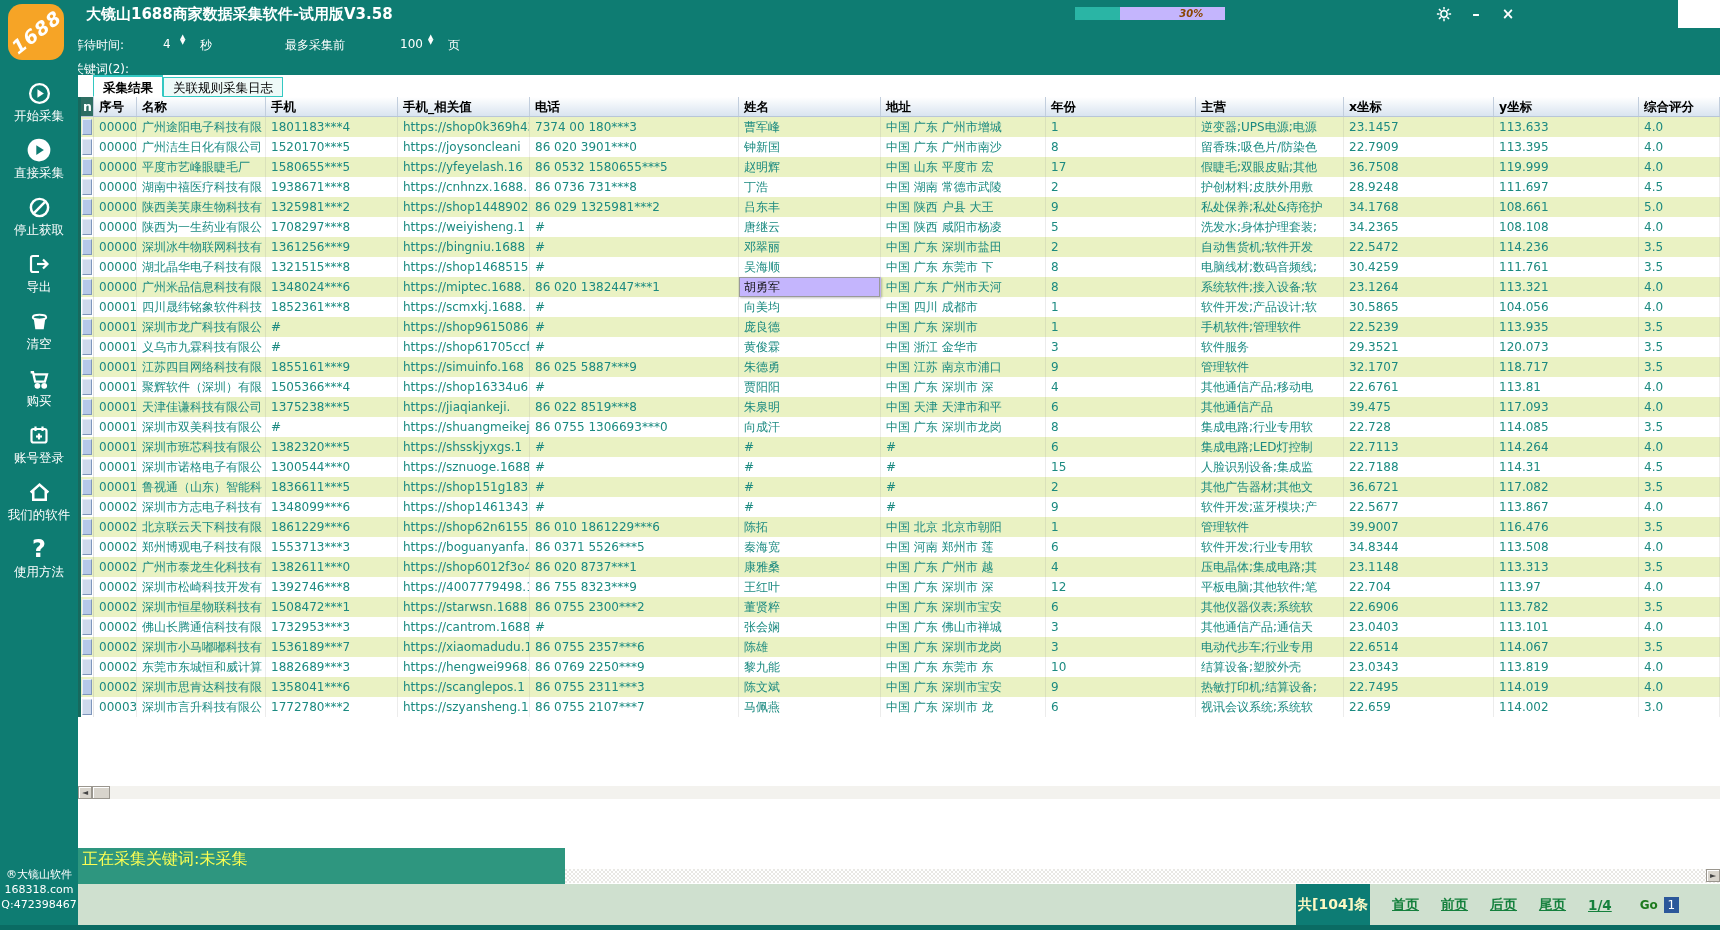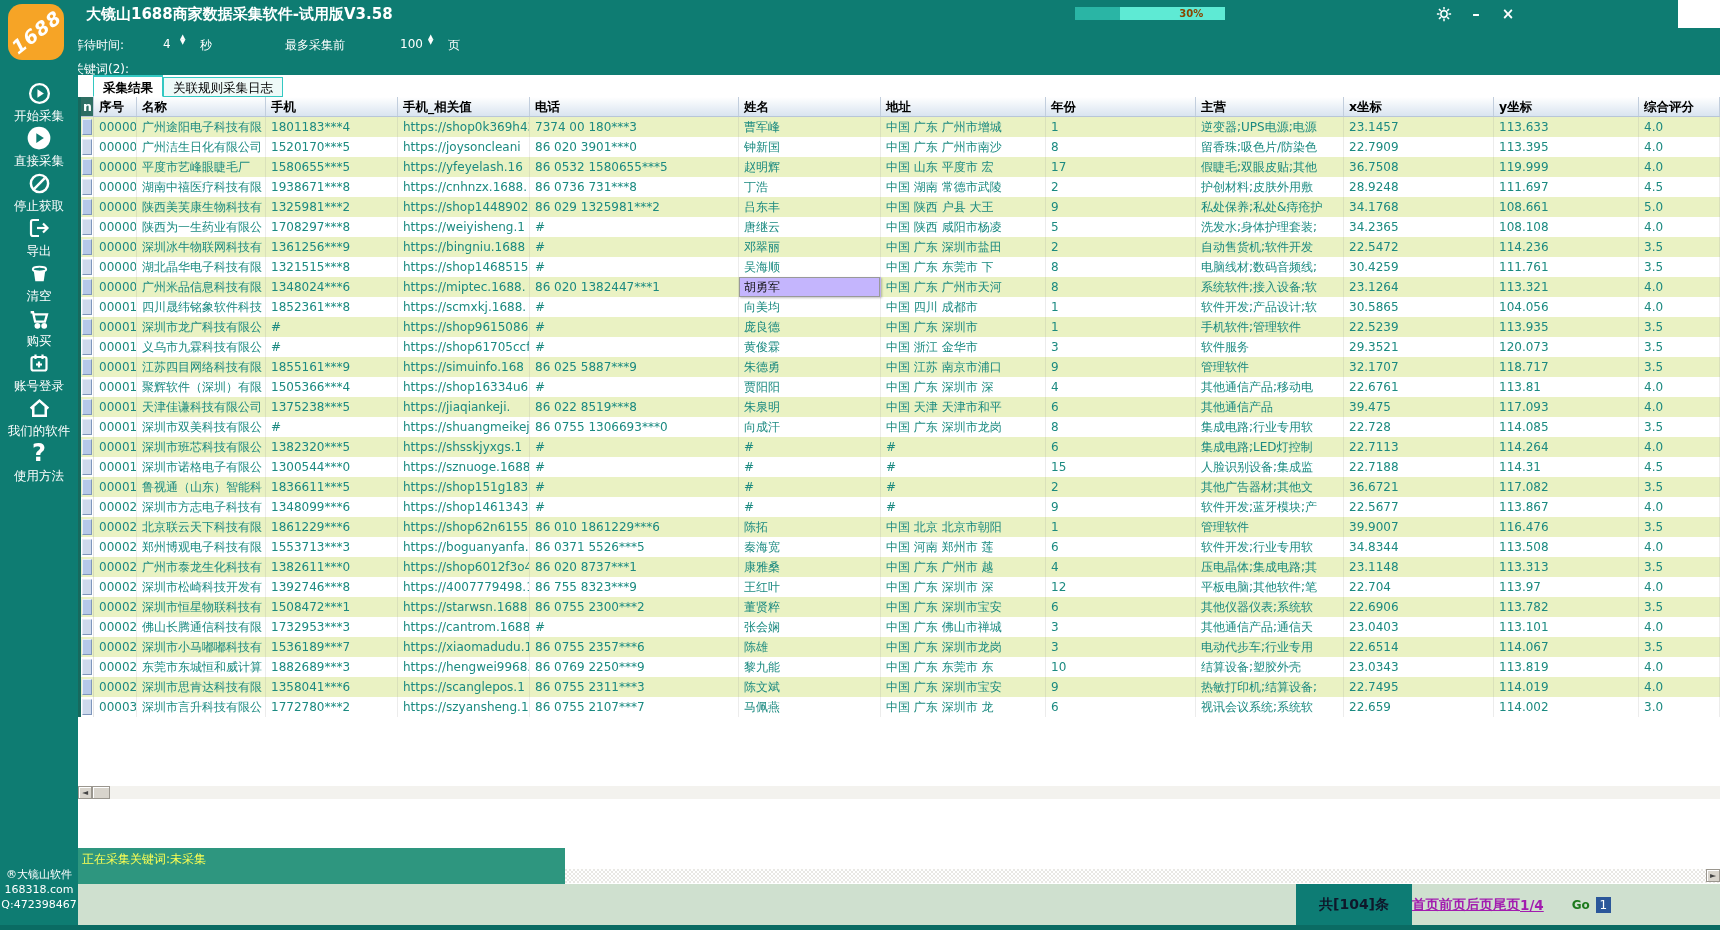--- a/index.html
+++ b/index.html
@@ -2,38 +2,38 @@
 <html><head>
 <meta charset="utf-8">
 <style>
   * { margin:0; padding:0; box-sizing:border-box; }
   body { font-family:"DejaVu Sans", sans-serif; background:#333; }
   .app { position:relative; width:1720px; height:930px; background:#fff; overflow:hidden; }
 
   
   .titlebar { position:absolute; left:0; top:0; width:1678px; height:28px; background:#0e7c72; }
   .window-title { position:absolute; left:86px; top:5px; color:#fff; font-weight:bold; font-size:15px; white-space:nowrap; }
-  .progress { position:absolute; left:1075px; top:7px; width:150px; height:13px; background:#5eead4; }
+  .progress { position:absolute; left:1075px; top:7px; width:150px; height:13px; background:#c4b5fd;font-style:italic; }
   .progress-fill { position:absolute; left:0; top:0; height:100%; background:#2ab5a5; }
   .progress-label { position:absolute; left:55%; top:0; width:45%; text-align:center; font-size:10px; line-height:13px; color:#8a4500; font-weight:bold; }
   .win-controls { position:absolute; right:160px; top:4px; display:flex; gap:12px; align-items:center; color:#fff; }
   .win-controls .wbtn { width:20px; height:20px; display:flex; align-items:center; justify-content:center; cursor:pointer; font-size:15px; font-weight:bold; }
 
   .toolbar { position:absolute; left:0; top:28px; width:1720px; height:47px; background:#0e7c72; color:#fff; font-size:12px; }
   .tb-label { position:absolute; white-space:nowrap; font-weight:normal; }
   .tb-value { position:absolute; white-space:nowrap; }
   .spinner { position:absolute; display:inline-flex; flex-direction:column; line-height:5px; font-size:7px; color:#fff; cursor:pointer; }
   .kw-input { position:absolute; left:165px; top:51px; width:180px; height:18px; background:#fff; border:1px solid #6b9c96; color:#222; font-size:12px; line-height:16px; padding-left:6px; }
   .kw-btn { position:absolute; left:350px; top:53px; width:14px; height:14px; background:#d8d4cc; border:1px solid #9a968e; box-shadow:inset 1px 1px 0 #fff; cursor:pointer; }
 
   
   .sidebar { position:absolute; left:0; top:28px; width:78px; height:902px; background:#0e7c72; }
   .logo { position:absolute; left:8px; top:-24px; width:56px; height:56px; background:#f6a426; border-radius:14px; display:flex; align-items:center; justify-content:center; }
   .logo span { color:#fff; font-weight:bold; font-style:italic; font-size:19px; transform:rotate(-38deg); letter-spacing:1px; }
-  .menu { position:absolute; top:52px; left:0; right:0; display:flex; flex-direction:column; align-items:center; }
+  .menu { position:absolute; top:52px; left:0; right:0; display:flex; flex-direction:column; gap:12px; align-items:center; }
   .menu-item { display:flex; flex-direction:column; align-items:center; gap:2px; cursor:pointer; color:#fff; }
   .menu-item .mi-icon { width:26px; height:26px; display:flex; align-items:center; justify-content:center; }
   .menu-item .mi-label { font-size:12.5px; white-space:nowrap; }
   .qmark { font-size:24px; font-weight:bold; color:#fff; line-height:24px; }
   .sidebar-footer { position:absolute; bottom:18px; left:0; right:0; text-align:center; color:#fff; font-size:11px; line-height:15px; white-space:nowrap; }
 
   
   .main { position:absolute; left:78px; top:75px; width:1642px; height:855px; background:#fff; }
   .tabbar { position:absolute; left:0; top:0; width:100%; height:22px; background:#fff; display:flex; align-items:flex-end;padding-left:15px; }
   .tab { height:20px; line-height:19px; padding:0 9px; font-size:12.5px; border:1px solid #33c8c2; background:#eefaf8; color:#000; cursor:pointer; white-space:nowrap; }
@@ -56,26 +56,26 @@
   
   .hscroll1 { position:absolute; left:0; top:711px; width:100%; height:13px; background:#f3f2ee; display:flex; }
   .sb-btn { width:14px; height:13px; background:#d8d4cc; border:1px solid #9a968e; box-shadow:inset 1px 1px 0 #fff; font-size:8px; line-height:11px; text-align:center; color:#444; cursor:pointer; flex:none; }
   .sb-thumb { width:18px; height:13px; background:#d8d4cc; border:1px solid #9a968e; box-shadow:inset 1px 1px 0 #fff; cursor:grab; flex:none; }
   .sb-track { flex:1; }
   .hscroll2 { position:absolute; left:487px; top:794px; width:1155px; height:14px;
               background-image:conic-gradient(#ffffff 25%, #e9e8e4 0 50%, #ffffff 0 75%, #e9e8e4 0); background-size:4px 4px; display:flex; justify-content:flex-end; }
 
   
   .statusbar { position:absolute; left:0; top:773px; width:487px; height:36px; background:#2e967f; padding:3px 0 0 4px; }
-  .status-line1 { color:#fdff52; font-size:12px; line-height:16px; white-space:nowrap; }
+  .status-line1 { color:#fdff52; font-size:16px; line-height:16px; white-space:nowrap; }
   .status-line2 { color:#eef79a; font-size:12px; line-height:16px; white-space:nowrap; }
   .status-line2 .sep { display:inline-block; width:14px; }
   .pagibar { position:absolute; left:0; top:809px; width:100%; height:42px; background:#cfe0cf; display:flex; align-items:center; }
-  .total-box { margin-left:1218px; height:42px; background:#0d7c74; color:#0f172a; font-weight:bold; font-size:14px; display:flex; align-items:center; padding:0 23px; white-space:nowrap; }
-  .pagelink { color:#a21caf; font-weight:bold; font-size:13.5px; text-decoration:underline; cursor:pointer; white-space:nowrap; }
+  .total-box { margin-left:1218px; height:42px; background:#0d7c74; color:#fef9c3; font-weight:bold; font-size:14px; display:flex; align-items:center; padding:0 2px; white-space:nowrap; }
+  .pagelink { margin-left:22px; color:#15803d; font-weight:bold; font-size:13.5px; text-decoration:underline; cursor:pointer; white-space:nowrap; }
   .go-label { margin-left:28px; color:#1d7a1d; font-size:12px; font-weight:bold; }
   .go-input { margin-left:6px; width:15px; height:16px; background:#2b579a; color:#fff; font-size:12px; text-align:center; line-height:16px; cursor:text; }
   .bottom-edge { position:absolute; left:0; bottom:0; width:1720px; height:5px; background:#0a6b63; }
 </style>
 </head>
 <body>
 
 <div class="app">
 
   <div class="titlebar">

